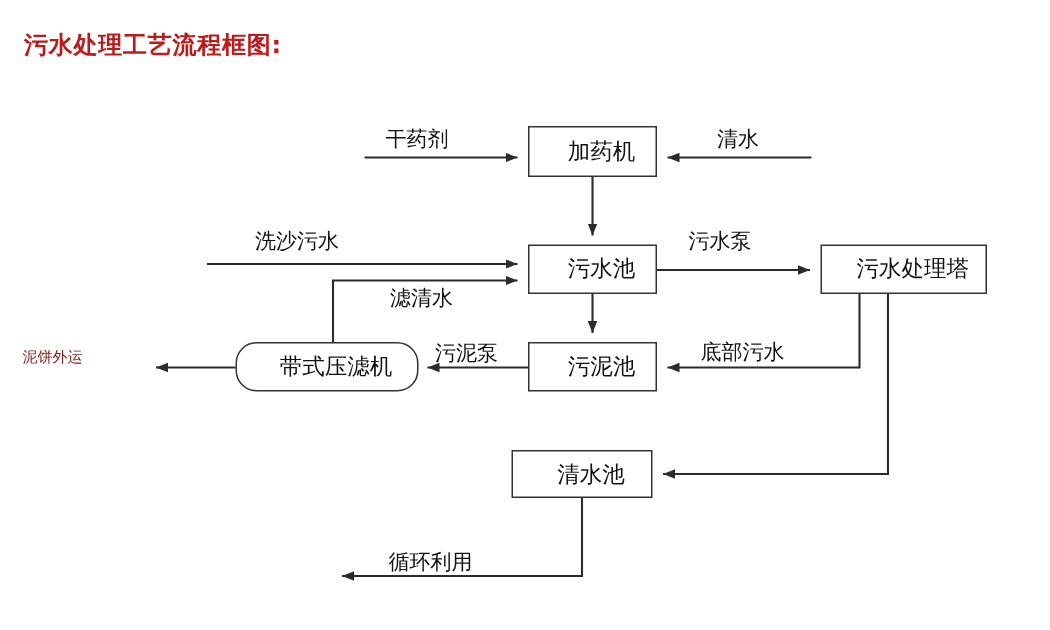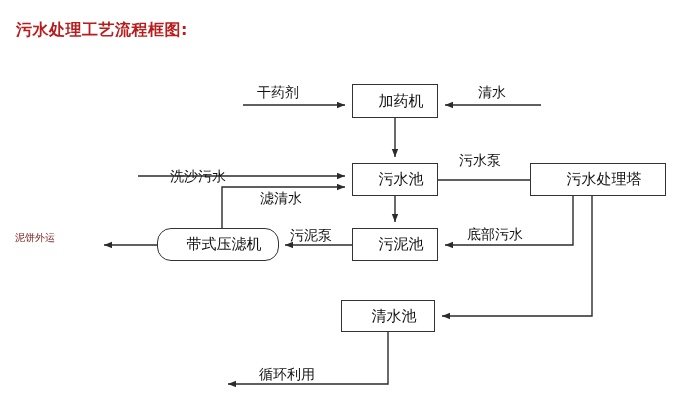--- a/index.html
+++ b/index.html
@@ -109,41 +109,41 @@
   </svg>
 
   <div class="node-box" style="left:352px; top:84px; width:86px; height:34px;">
     <span>加药机</span>
   </div>
 
   <div class="node-box" style="left:352px; top:163px; width:86px; height:33px;">
     <span>污水池</span>
   </div>
 
-  <div class="node-box" style="left:530px; top:163px; width:136px; height:33px;text-align:right;">
+  <div class="node-box" style="left:547px; top:163px; width:111px; height:33px;text-align:right;">
     <span>污水处理塔</span>
   </div>
 
   <div class="node-box" style="left:157px; top:228px; width:122px; height:33px;border-radius:14px;">
     <span>带式压滤机</span>
   </div>
 
   <div class="node-box" style="left:341px; top:300px; width:94px; height:32px;">
     <span>清水池</span>
   </div>
 
   <div class="node-box" style="left:352px; top:228px; width:86px; height:33px;">
     <span>污泥池</span>
   </div>
 
   <div class="edge-label" style="left:257px; top:84px;">干药剂</div>
 
   <div class="edge-label" style="left:478px; top:84px;">清水</div>
 
-  <div class="edge-label" style="left:170px; top:152px;margin-top:16px;">洗沙污水</div>
+  <div class="edge-label" style="left:170px; top:152px;">洗沙污水</div>
 
   <div class="edge-label" style="left:459px; top:152px;">污水泵</div>
 
   <div class="edge-label" style="left:260px; top:190px;">滤清水</div>
 
   <div class="edge-label" style="left:290px; top:227px;">污泥泵</div>
 
   <div class="edge-label" style="left:467px; top:226px;">底部污水</div>
 
   <div class="edge-label" style="left:259px; top:366px;">循环利用</div>

